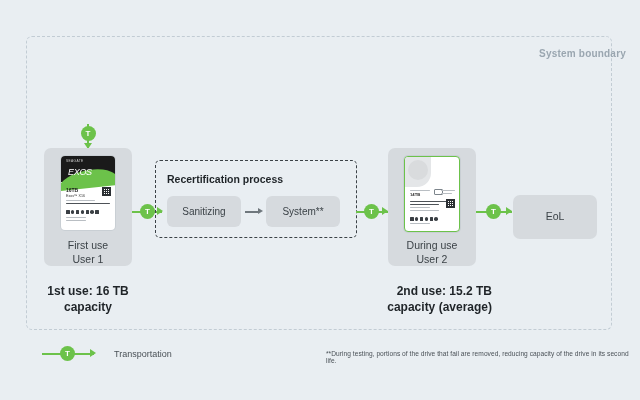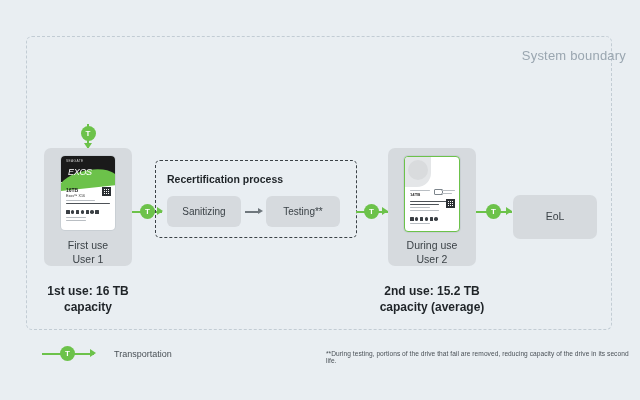--- a/index.html
+++ b/index.html
@@ -29,22 +29,22 @@
     width: 586px;
     height: 294px;
     border: 1.5px dashed #c2ccd4;
     border-radius: 6px;
     box-sizing: border-box;
   }
   .system-boundary-label {
     position: absolute;
     right: 14px;
     top: 48px;
-    font-size: 13px;
-    font-weight: normal;
+    font-size: 10px;
+    font-weight: bold;
     color: #9aa6b0;
     letter-spacing: 0.2px;
   }
 
   
   .node {
     position: absolute;
     background: #d6dade;
     border-radius: 7px;
     box-sizing: border-box;
@@ -342,20 +342,21 @@
   }
   #note-first {
     left: 30px;
     top: 284px;
     width: 116px;
   }
   #note-second {
     left: 372px;
     top: 284px;
     width: 120px;
+    text-align: right;
   }
 
   
   #legend {
     position: absolute;
     left: 42px;
     top: 346px;
     display: flex;
     align-items: center;
   }
@@ -439,21 +440,21 @@
   <div class="sub-node" id="node-sanitizing">
     <span>Sanitizing</span>
   </div>
 
   <div class="conn" style="left:245px; top:208px; width:19px; height:8px;">
     <div class="gray-line" style="left:0; top:3px; width:14px;"></div>
     <div class="arrowhead-gray" style="left:13px; top:0.3px;"></div>
   </div>
 
   <div class="sub-node" id="node-testing">
-    <span>Testing**</span>
+    <span>System**</span>
   </div>
 
   <div class="conn" style="left:356px; top:204px; width:32px; height:15px;">
     <div class="conn-line-h" style="left:0; width:32px;"></div>
     <div class="t-badge" style="left:8px; top:0;">T</div>
     <div class="arrowhead-r" style="left:26px; top:3px;"></div>
   </div>
 
   <div class="node" id="node-second-use">
     <div class="drive drive-recert">

